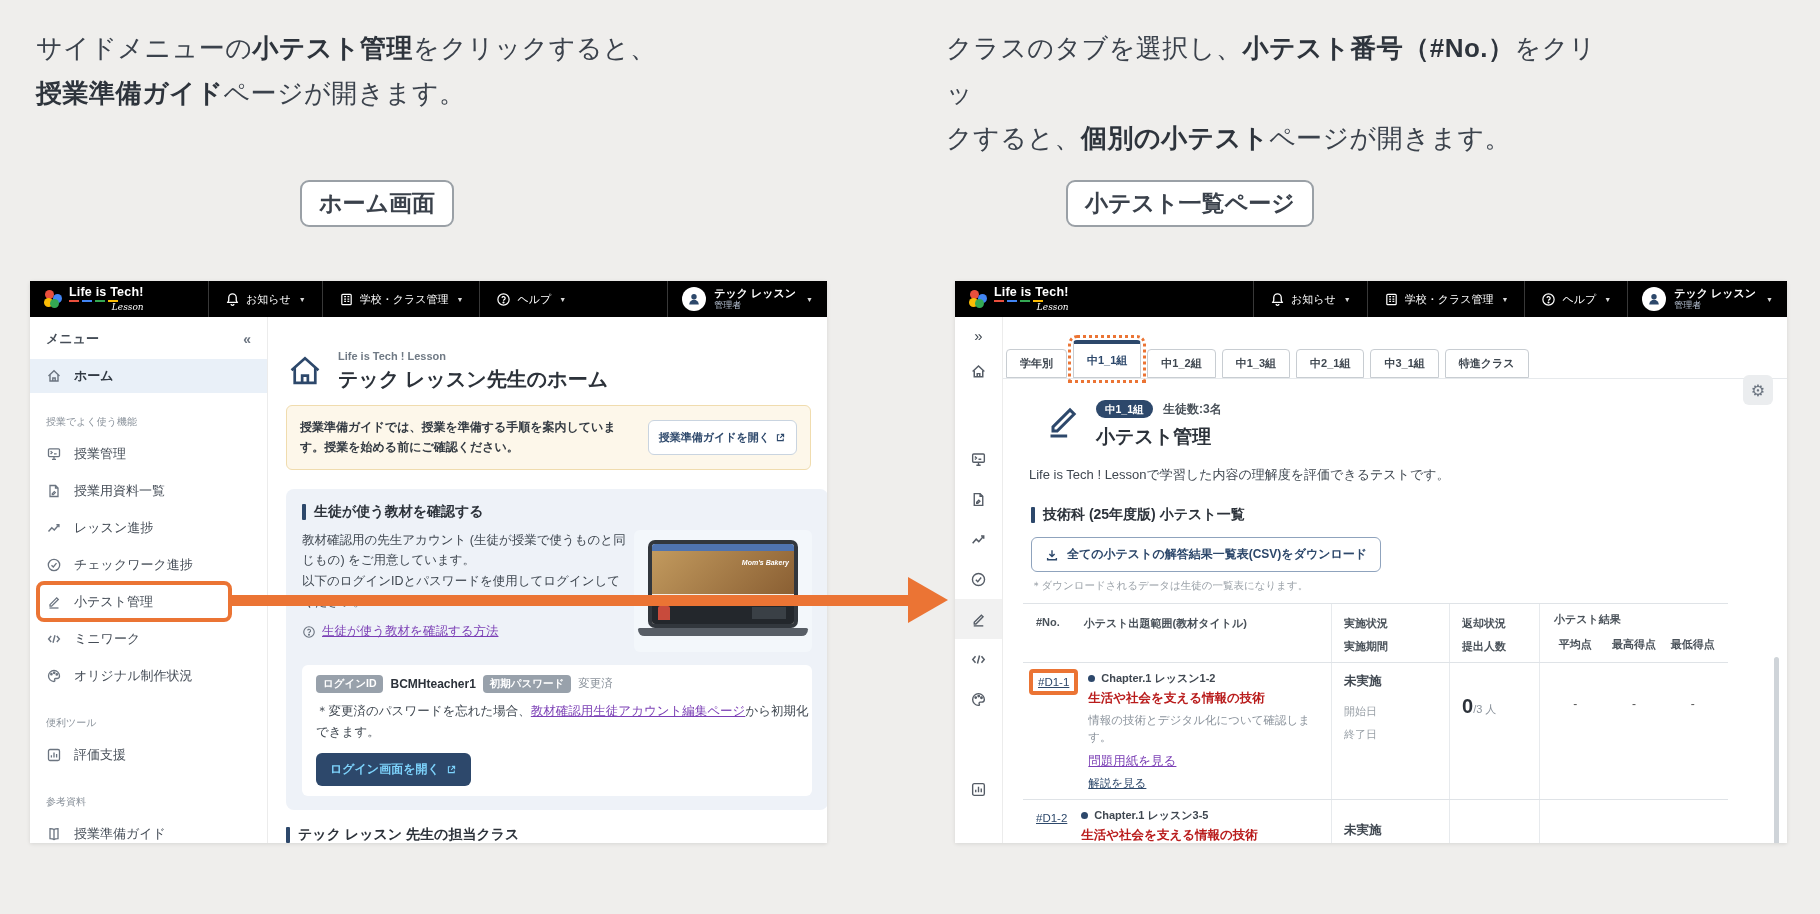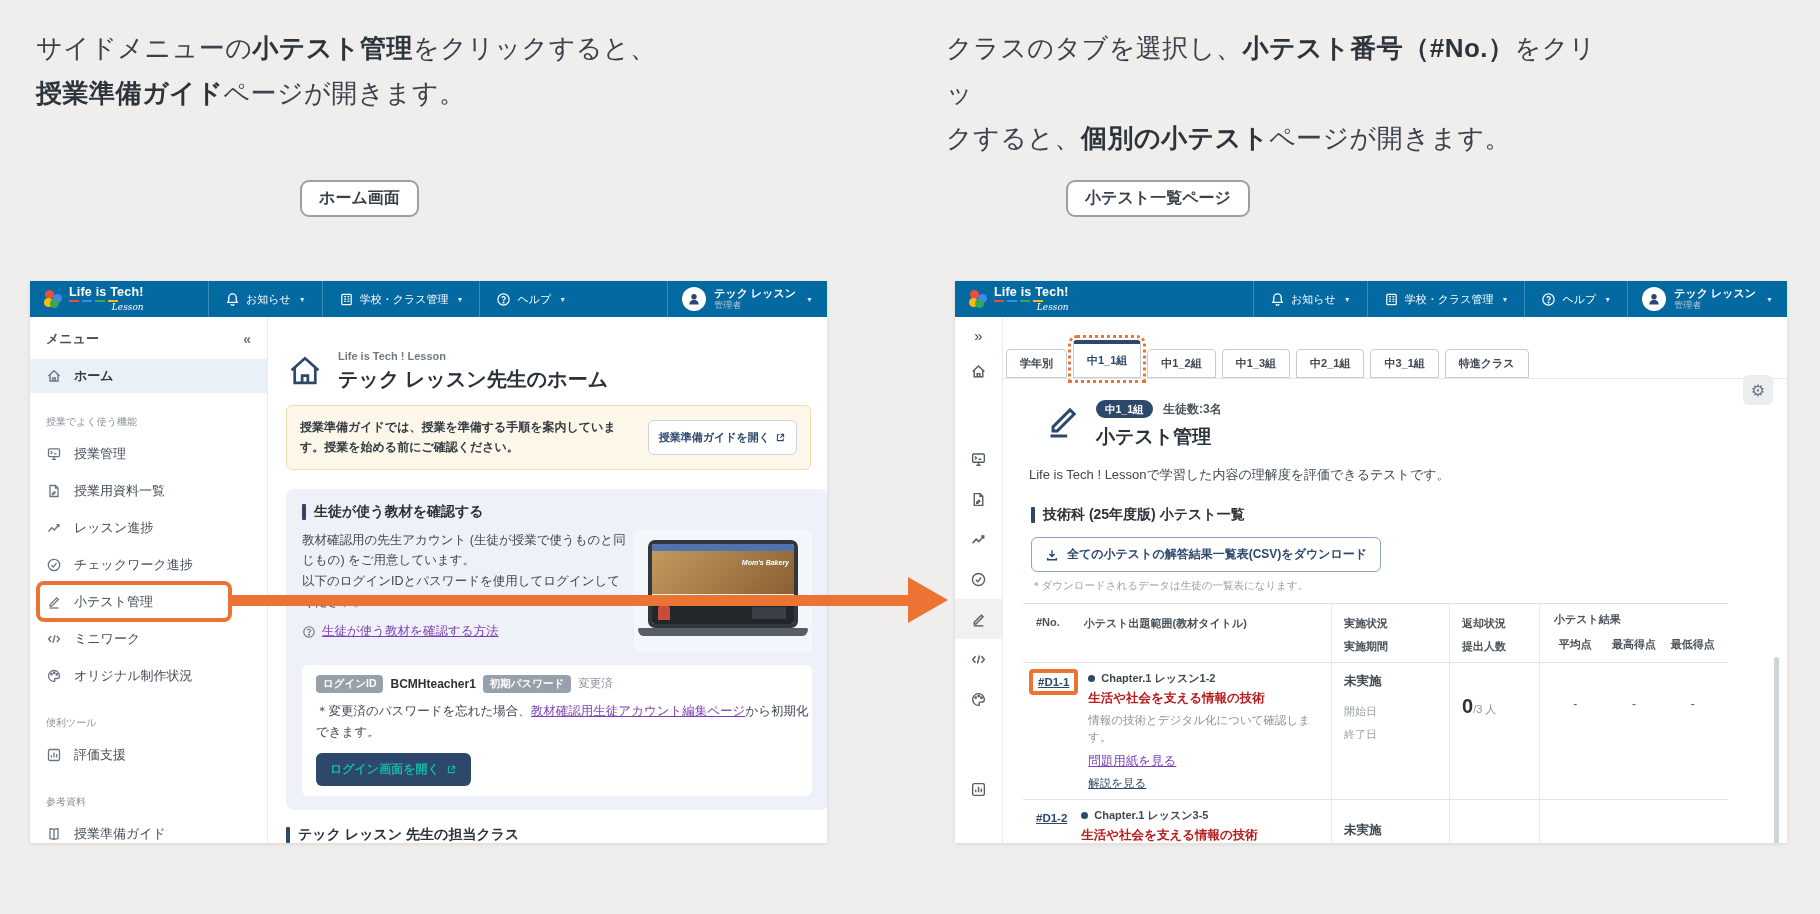--- a/index.html
+++ b/index.html
@@ -5,29 +5,29 @@
   html,body{margin:0;padding:0;background:#efeeec;}
   .page{position:relative;width:1820px;height:914px;background:#efeeec;overflow:hidden;
         font-family:"Liberation Sans","DejaVu Sans",sans-serif;color:#3a414b;}
   
   .caption{position:absolute;font-size:26px;line-height:45px;color:#3b424c;letter-spacing:.5px;}
   .caption .b{font-weight:700;color:#2e343c;}
   .cap-left{left:36px;top:26px;width:650px;}
   .cap-right{left:946px;top:26px;width:650px;}
   
   .pagelabel{position:absolute;background:#fff;border:2px solid #9aa0a6;border-radius:9px;
-             padding:6px 17px;font-size:16px;font-weight:700;color:#3a414b;}
+             padding:6px 17px;font-size:23px;font-weight:700;color:#3a414b;}
   .lbl-home{left:300px;top:180px;}
   .lbl-quiz{left:1066px;top:180px;}
   
   .shot{position:absolute;background:#fff;overflow:hidden;box-shadow:0 1px 4px rgba(0,0,0,.10);}
   .shot-left{left:30px;top:281px;width:797px;height:562px;}
   .shot-right{left:955px;top:281px;width:832px;height:562px;}
   
-  .nav{height:36px;background:#0369a1;display:flex;align-items:stretch;color:#fff;font-size:11px;}
+  .nav{height:36px;background:#000000;display:flex;align-items:stretch;color:#fff;font-size:11px;}
   .nav .sep{width:1px;background:rgba(255,255,255,.22);margin:0;}
   .logo{display:flex;align-items:center;gap:7px;padding:0 14px;min-width:150px;}
   .logo-mark{position:relative;width:18px;height:18px;flex:0 0 auto;}
   .logo-mark i{position:absolute;width:9px;height:9px;border-radius:50%;}
   .lm1{background:#e94f3d;left:1px;top:0;}
   .lm2{background:#4285f4;right:0;top:4px;}
   .lm3{background:#fbbc05;left:0;bottom:1px;}
   .lm4{background:#34a853;right:3px;bottom:0;}
   .logo-txt{line-height:1;}
   .logo-main{font-size:12.5px;font-weight:700;letter-spacing:.2px;}
@@ -81,21 +81,21 @@
   .ls-dark{height:22px;background:#23272c;position:relative;}
   .ls-dark i{position:absolute;left:6px;top:4px;width:12px;height:14px;background:#c84b3c;border-radius:2px 2px 0 0;}
   .ls-dark b{position:absolute;right:8px;top:5px;width:34px;height:12px;background:#3a4046;}
   .laptop-base{position:absolute;left:4px;top:98px;width:170px;height:8px;background:#585e66;border-radius:2px 2px 8px 8px;}
   .loginbox{margin-top:13px;background:#fff;border-radius:6px;padding:10px 14px;width:510px;box-sizing:border-box;}
   .badge-row{display:flex;align-items:center;gap:7px;font-size:12px;}
   .gbadge{background:#98a1ab;color:#fff;font-size:10.5px;font-weight:700;border-radius:4px;padding:2px 7px;}
   .id-val{font-weight:700;color:#2c323a;}
   .pw-val{color:#8b939c;font-size:11.5px;}
   .login-note{margin-top:8px;font-size:12.5px;color:#3f4750;line-height:1.7;width:494px;}
-  .btn-navy{margin-top:10px;display:inline-flex;align-items:center;gap:6px;background:#2d486b;color:#14b8a6;
+  .btn-navy{margin-top:10px;display:inline-flex;align-items:center;gap:6px;background:#2d486b;color:#7dd3fc;
             font-size:12px;font-weight:700;border-radius:6px;padding:8px 14px;cursor:pointer;}
   .classes-h{margin-top:16px;}
   
   .rail{width:47px;border-right:1px solid #ececec;flex:0 0 auto;display:flex;flex-direction:column;align-items:center;color:#555c66;}
   .rail .ric{height:40px;display:flex;align-items:center;justify-content:center;width:100%;cursor:pointer;}
   .rail .expand{margin-top:10px;font-size:15px;color:#3f4750;height:24px;cursor:pointer;}
   .ric-active{background:#f1f1f1;}
   .main-r{flex:1;position:relative;}
   .tabs{display:flex;align-items:flex-end;gap:6px;padding:27px 0 0 3px;height:34px;box-sizing:content-box;border-bottom:1px solid #e6e9ec;}
   .tab{background:#fff;border:1px solid #c8cdd2;border-radius:4px 4px 0 0;height:27px;display:flex;align-items:center;
@@ -119,21 +119,21 @@
   .c1{width:308px;box-sizing:border-box;padding:8px 10px 8px 13px;display:flex;gap:10px;}
   .c2{width:118px;box-sizing:border-box;border-left:1px solid #e7eaed;padding:10px 8px 8px 12px;}
   .c3{width:90px;box-sizing:border-box;border-left:1px solid #e7eaed;padding:10px 8px 8px 12px;}
   .c4{width:189px;box-sizing:border-box;border-left:1px solid #e7eaed;padding:8px 6px;}
   .thead .c1,.thead .c2,.thead .c3{padding-top:12px;}
   .thead{font-weight:700;color:#4a525a;}
   .sub3{display:flex;margin-top:10px;}
   .sub3 span{flex:1;text-align:center;font-weight:700;}
   .dash3{display:flex;margin-top:26px;}
   .dash3 span{flex:1;text-align:center;color:#555;font-size:12px;}
-  .no-link{font-size:11.5px;font-weight:700;color:#2d486b;text-decoration:underline;cursor:pointer;white-space:nowrap;}
+  .no-link{font-size:11.5px;font-weight:400;color:#2d486b;text-decoration:underline;cursor:pointer;white-space:nowrap;}
   .no-hl{display:inline-block;border:4px solid #eb7434;border-radius:4px;padding:3px 5px;margin:-2px 0 0 -7px;align-self:flex-start;}
   .row-body{flex:1;}
   .chap{display:flex;align-items:center;gap:6px;font-size:11px;font-weight:700;color:#3f4750;}
   .chap i{width:7px;height:7px;border-radius:50%;background:#2d486b;flex:0 0 auto;}
   .row-title{font-size:12.5px;font-weight:700;color:#b91c1c;margin-top:4px;}
   .row-desc{font-size:11.5px;color:#8b939c;margin-top:5px;line-height:1.5;}
   .row-links{margin-top:6px;font-size:11.5px;display:flex;flex-direction:column;gap:6px;align-items:flex-start;}
   .st-main{font-size:12.5px;font-weight:700;color:#3f4750;}
   .st-sub{font-size:11px;color:#9aa1a8;margin-top:14px;}
   .st-sub2{font-size:11px;color:#9aa1a8;margin-top:8px;}

